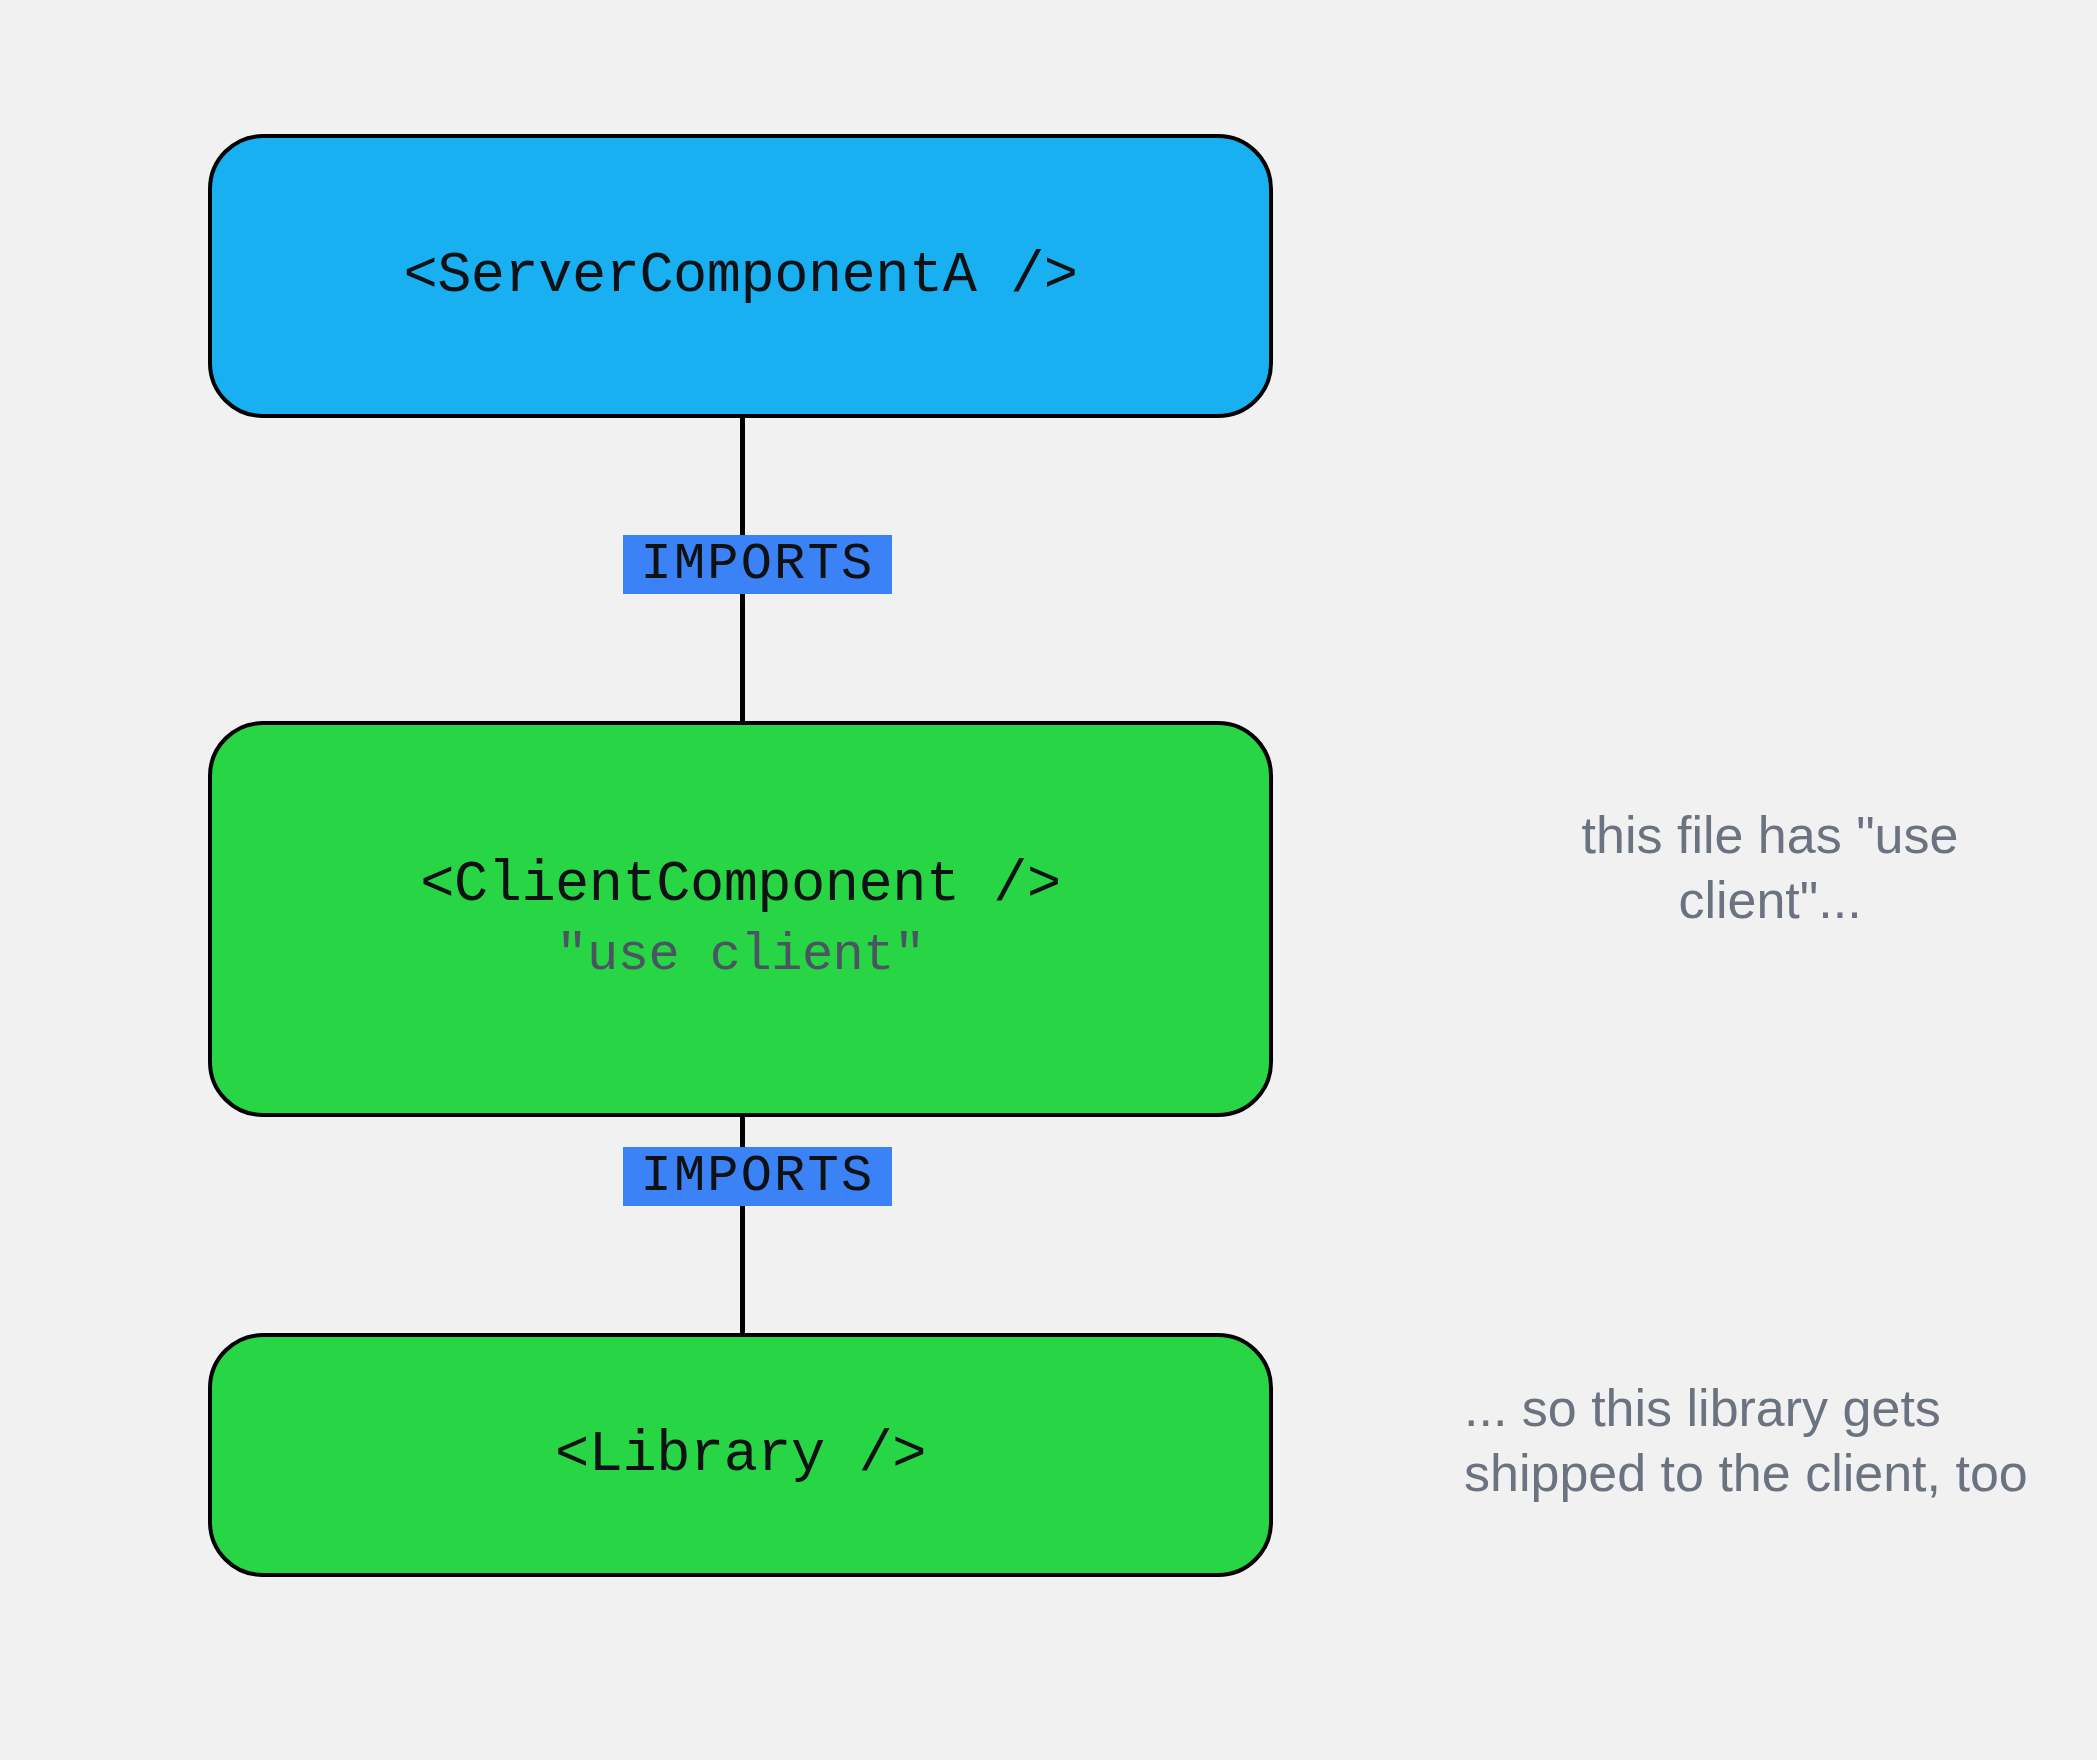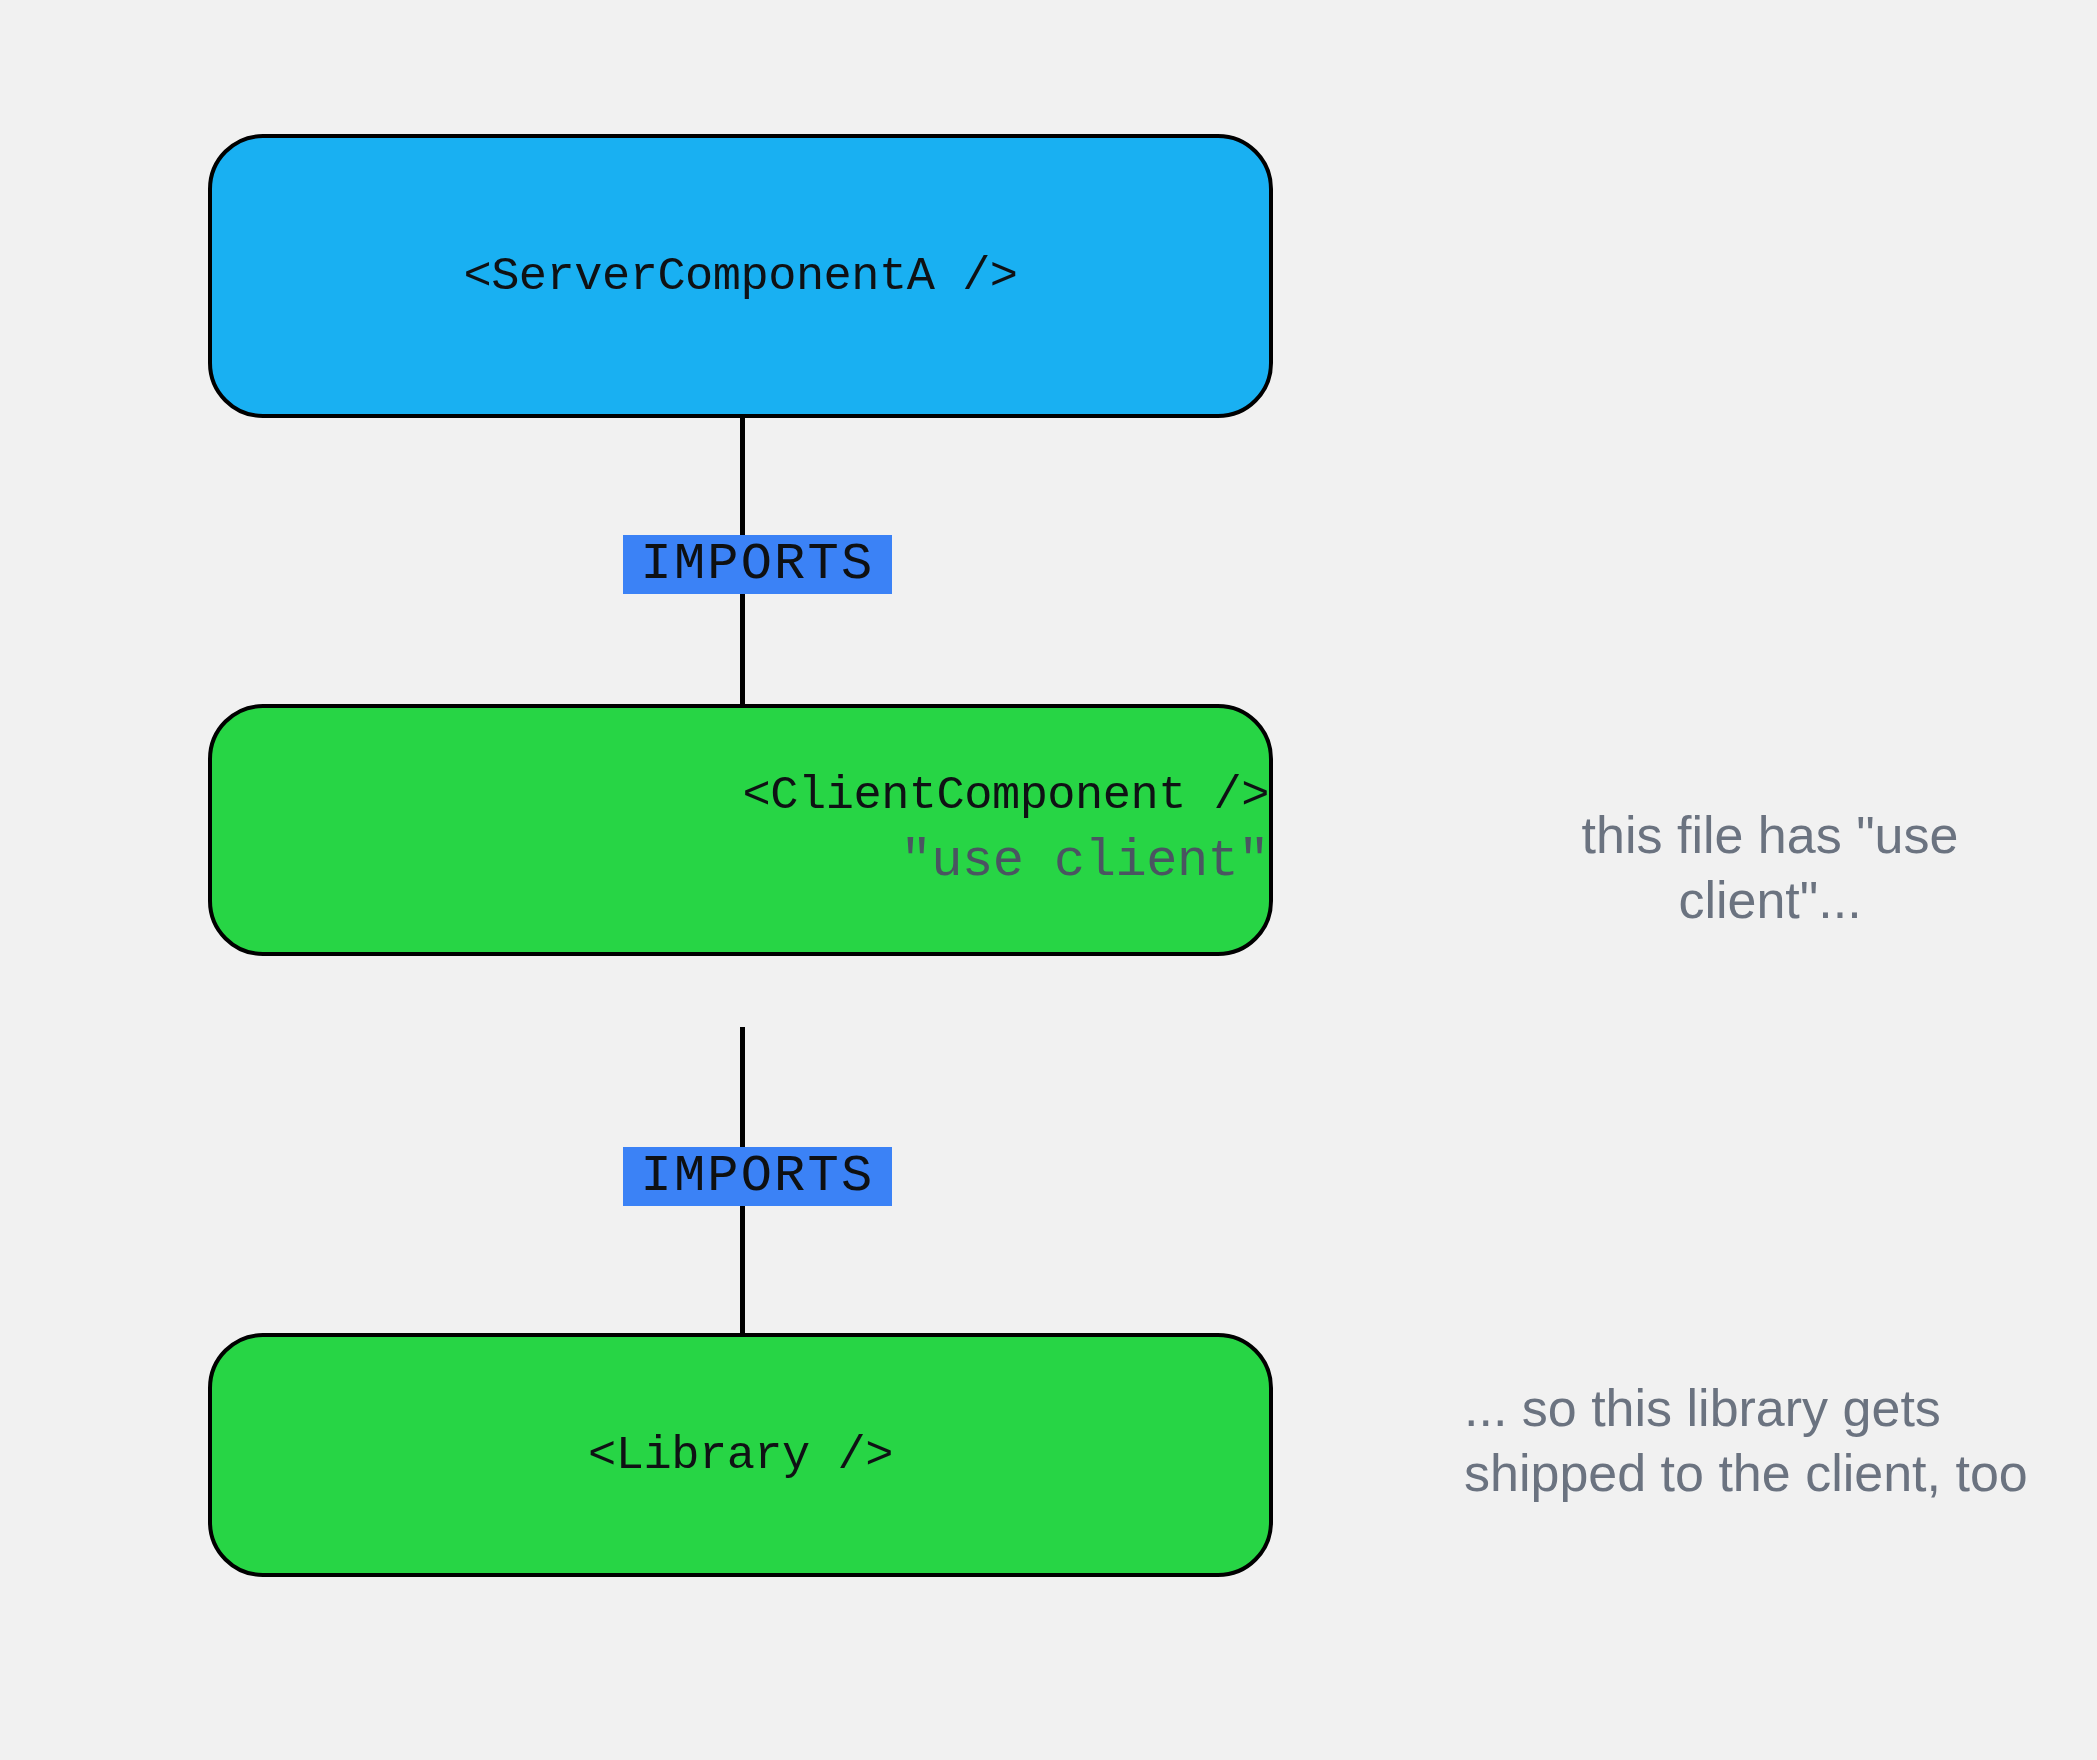--- a/index.html
+++ b/index.html
@@ -27,21 +27,21 @@
     display: flex;
     flex-direction: column;
     align-items: center;
     justify-content: center;
     text-align: center;
   }
   .box-blue   { background: #19b0f2; }
   .box-green  { background: #27d545; }
 
   .box .title {
-    font-size: 47px;
+    font-size: 57px;
     color: #0f1114;
     letter-spacing: -0.5px;
     font-weight: 500;
   }
   .box .sub {
     font-size: 52px;
     color: #4a5561;
     margin-top: 9.8px;
     letter-spacing: -0.5px;
   }
@@ -80,21 +80,21 @@
   <div class="vline" style="left:740px; top:1027px; height:311px;"></div>
 
   <div class="imports mono" style="left:623px; top:535px;">IMPORTS</div>
 
   <div class="imports mono" style="left:623px; top:1147px;">IMPORTS</div>
 
   <div class="box box-blue" style="left:208px; top:134px; width:1065px; height:284px; z-index:2;">
     <div class="title mono">&lt;ServerComponentA /&gt;</div>
   </div>
 
-  <div class="box box-green" style="left:208px; top:704px; width:1065px; height:252px; z-index:2;align-items:flex-end;">
+  <div class="box box-green" style="left:208px; top:721px; width:1065px; height:396px; z-index:2;">
     <div class="title mono">&lt;ClientComponent /&gt;</div>
     <div class="sub mono">"use client"</div>
   </div>
 
   <div class="box box-green" style="left:208px; top:1333px; width:1065px; height:244px; z-index:2;">
     <div class="title mono">&lt;Library /&gt;</div>
   </div>
 
   <div class="note" style="left:1524px; top:803px; width:492px; text-align:center;">this file has "use client"...</div>
 

